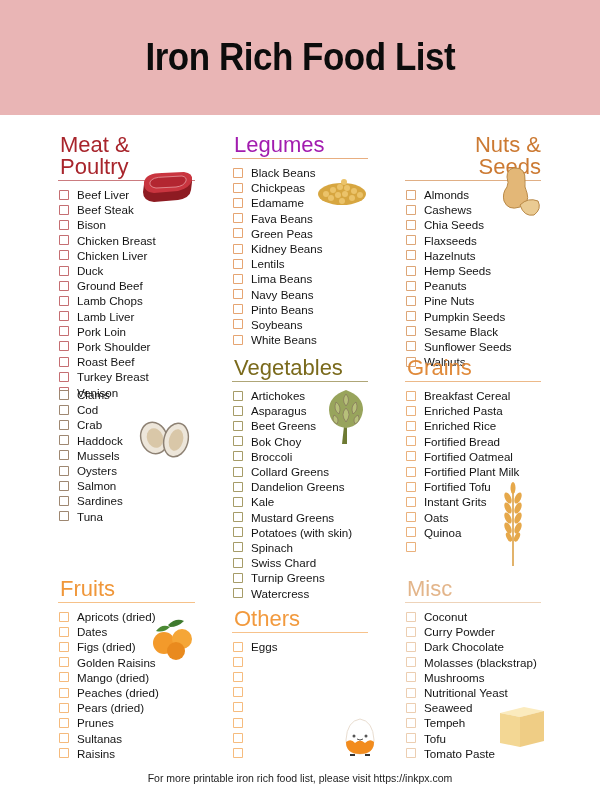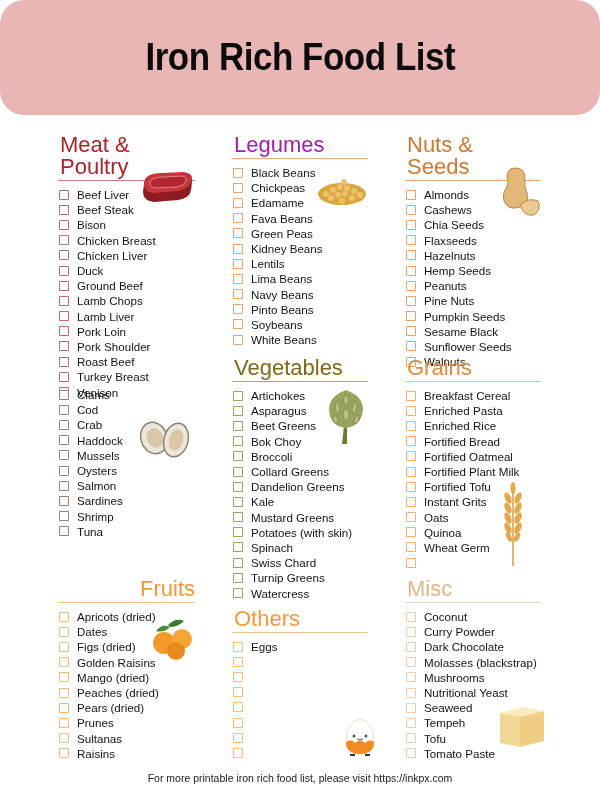--- a/index.html
+++ b/index.html
@@ -2,21 +2,21 @@
 <html><head>
 <meta charset="utf-8">
 <style>
   * { box-sizing: border-box; margin: 0; padding: 0; }
   html, body { width: 600px; height: 800px; background: #ffffff; overflow: hidden; }
   body { font-family: "Liberation Sans", "DejaVu Sans", sans-serif; color: #111; position: relative; }
 
   .header {
     position: absolute; left: 0; top: 0; width: 600px; height: 115px;
     background: #E9B5B5;
-    display: flex; align-items: center; justify-content: center; border-radius: 24px;
+    display: flex; align-items: center; justify-content: center;
   }
   .header h1 {
     font-family: "Liberation Sans", "DejaVu Sans", sans-serif;
     font-weight: bold; font-size: 38px; letter-spacing: -0.5px; color: #0c0c0c;
     transform: scaleX(0.92);
   }
 
   .section { position: absolute; }
   .section-title {
     font-size: 22px; line-height: 22px; padding-left: 2px; padding-bottom: 2px;
@@ -132,29 +132,25 @@
     <div class="item">
       <span class="box" style="border-color: rgba(110, 75, 42, 0.667);"></span>
       <span>Salmon</span>
     </div>
     <div class="item">
       <span class="box" style="border-color: rgba(110, 75, 42, 0.667);"></span>
       <span>Sardines</span>
     </div>
     <div class="item">
       <span class="box" style="border-color: rgba(110, 75, 42, 0.667);"></span>
-      <span>Shrimp</span>
-    </div>
-    <div class="item">
-      <span class="box" style="border-color: rgba(110, 75, 42, 0.667);"></span>
       <span>Tuna</span>
     </div>
   </div>
 <div class="section" style="left:58px; top:578px; width:137px;">
-    <div class="section-title" style="color: rgb(240, 151, 58); border-bottom-color: rgba(240, 151, 58, 0.6); text-align: right;">Fruits</div>
+    <div class="section-title" style="color: rgb(240, 151, 58); border-bottom-color: rgba(240, 151, 58, 0.6);">Fruits</div>
     <div class="item">
       <span class="box" style="border-color: rgba(240, 151, 58, 0.667);"></span>
       <span>Apricots (dried)</span>
     </div>
     <div class="item">
       <span class="box" style="border-color: rgba(240, 151, 58, 0.667);"></span>
       <span>Dates</span>
     </div>
     <div class="item">
       <span class="box" style="border-color: rgba(240, 151, 58, 0.667);"></span>
@@ -329,21 +325,21 @@
     <div class="item">
       <span class="box" style="border-color: rgba(242, 154, 62, 0.667);"></span>
       <span></span>
     </div>
     <div class="item">
       <span class="box" style="border-color: rgba(242, 154, 62, 0.667);"></span>
       <span></span>
     </div>
   </div>
 
-<div class="section" style="left:405px; top:134px; width:136px;">
+<div class="section" style="left:405px; top:134px; width:136px;text-align:right;">
     <div class="section-title" style="color: rgb(204, 122, 51); border-bottom-color: rgba(204, 122, 51, 0.6);">Nuts &amp; Seeds</div>
     <div class="item">
       <span class="box" style="border-color: rgba(204, 122, 51, 0.667);"></span>
       <span>Almonds</span>
     </div>
     <div class="item">
       <span class="box" style="border-color: rgba(204, 122, 51, 0.667);"></span>
       <span>Cashews</span>
     </div>
     <div class="item">
@@ -421,24 +417,20 @@
       <span class="box" style="border-color: rgba(224, 138, 58, 0.667);"></span>
       <span>Instant Grits</span>
     </div>
     <div class="item">
       <span class="box" style="border-color: rgba(224, 138, 58, 0.667);"></span>
       <span>Oats</span>
     </div>
     <div class="item">
       <span class="box" style="border-color: rgba(224, 138, 58, 0.667);"></span>
       <span>Quinoa</span>
-    </div>
-    <div class="item">
-      <span class="box" style="border-color: rgba(224, 138, 58, 0.667);"></span>
-      <span>Wheat Germ</span>
     </div>
     <div class="item">
       <span class="box" style="border-color: rgba(224, 138, 58, 0.667);"></span>
       <span></span>
     </div>
   </div>
 <div class="section" style="left:405px; top:578px; width:136px;">
     <div class="section-title" style="color: rgb(227, 181, 138); border-bottom-color: rgba(227, 181, 138, 0.6);">Misc</div>
     <div class="item">
       <span class="box" style="border-color: rgba(227, 181, 138, 0.667);"></span>

